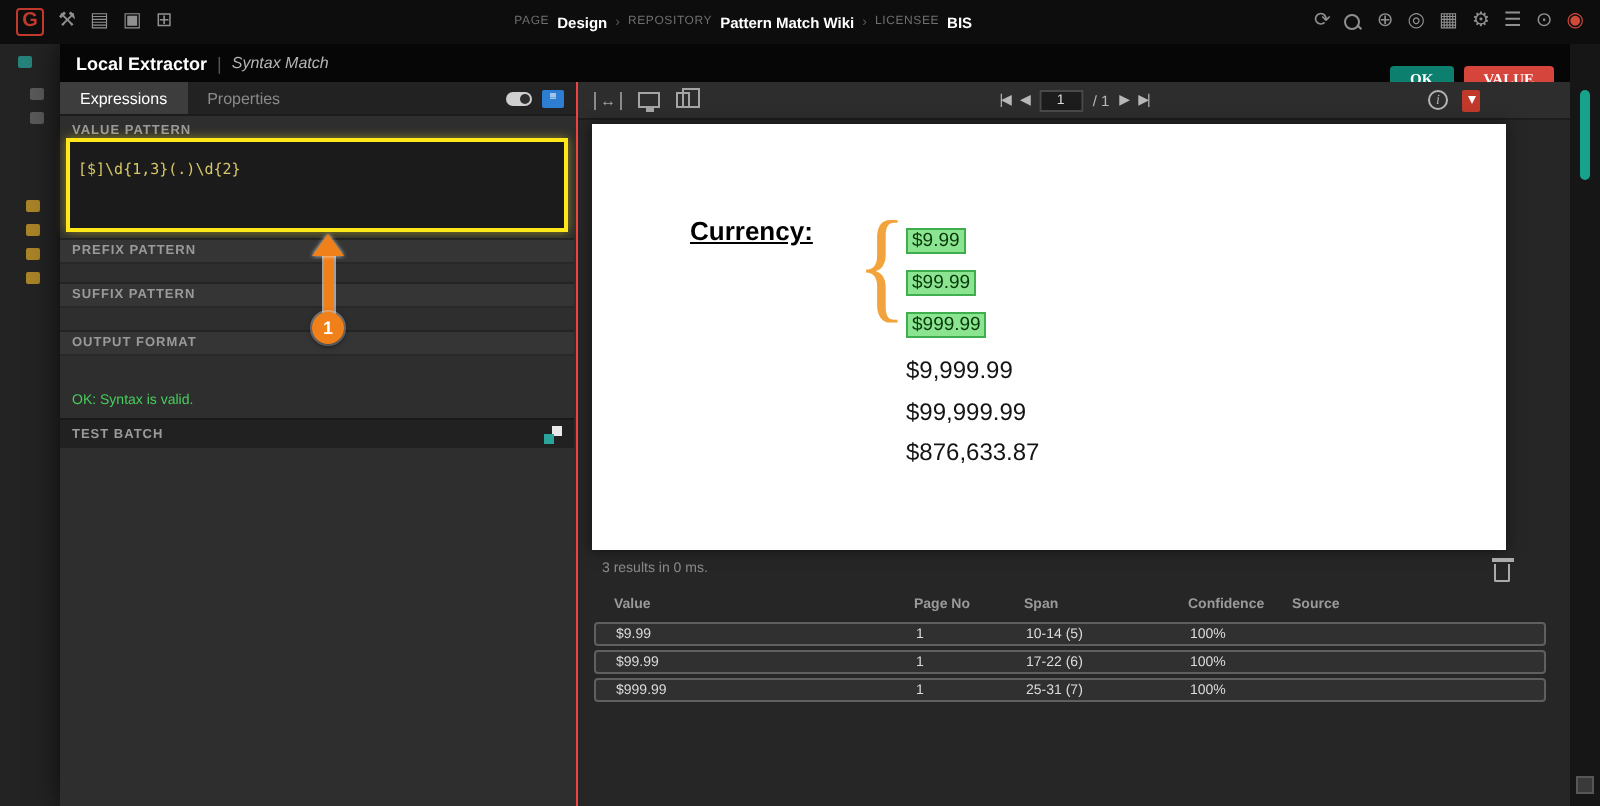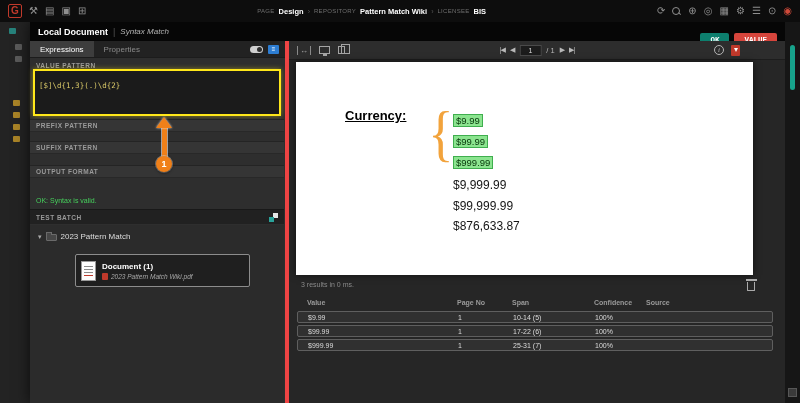--- a/index.html
+++ b/index.html
@@ -32,27 +32,27 @@
 
   
   .dialog { position:absolute; left:30px; top:22px; width:755px; height:381px; background:#2e2e2e;
     z-index:4; box-shadow:0 0 14px rgba(0,0,0,.7); display:flex; flex-direction:column; }
   .dialog-header { height:19px; background:#060606; display:flex; align-items:center; padding:0 8px; flex:0 0 19px; }
   .dlg-title { color:#fff; font-size:9px; font-weight:bold; }
   .dlg-sep { color:#555; margin:0 5px; font-size:9px; }
   .dlg-subtitle { color:#b5b5b5; font-size:8px; font-style:italic; }
   .dlg-actions { margin-left:auto; display:flex; gap:5px; }
   .btn { border:none; font-size:7.5px; font-weight:bold; padding:2.5px 10px; border-radius:2px;
-    color:#fff; font-family:Liberation Mono, monospace; cursor:pointer;margin-top:16px; }
+    color:#fff; font-family:Liberation Serif, serif; cursor:pointer;margin-top:16px; }
   .btn-ok { background:#0d7f6e; }
   .btn-cancel { background:#d6453c; }
   .dialog-body { flex:1; display:flex; min-height:0; }
 
   
-  .left-panel { width:259px; flex:0 0 259px; background:#2e2e2e; position:relative; border-right:4px solid #ef4444; }
+  .left-panel { width:259px; flex:0 0 259px; background:#2e2e2e; position:relative; border-right:1px solid #ef4444; }
   .tabs { height:17px; background:#222; display:flex; align-items:stretch; border-bottom:1px solid #1c1c1c; }
   .tab { padding:0 10px; font-size:8px; display:flex; align-items:center; color:#8a8a8a; cursor:pointer; }
   .tab.active { background:#3d3d3d; color:#fff; }
   .tab-icons { margin-left:auto; display:flex; align-items:center; gap:5px; padding-right:6px; }
   .switch-icon { width:13px; height:7px; border-radius:4px; background:#cfcfcf; position:relative; }
   .switch-icon::after { content:""; position:absolute; right:1px; top:1px; width:5px; height:5px;
     border-radius:50%; background:#2e2e2e; }
   .blue-chip { width:11px; height:9px; background:#2d7dd2; border-radius:1px; color:#fff;
     font-size:6px; line-height:9px; text-align:center; }
   .blue-chip::after { content:"≡"; }
@@ -202,21 +202,21 @@
     <span class="bgt gray" style="left:15px; top:22px"></span>
     <span class="bgt gray" style="left:15px; top:34px"></span>
     <span class="bgt yellow" style="left:13px; top:78px"></span>
     <span class="bgt yellow" style="left:13px; top:90px"></span>
     <span class="bgt yellow" style="left:13px; top:102px"></span>
     <span class="bgt yellow" style="left:13px; top:114px"></span>
   </div>
 
   <div class="dialog">
     <div class="dialog-header">
-      <span class="dlg-title">Local Document</span>
+      <span class="dlg-title">Local Extractor</span>
       <span class="dlg-sep">|</span>
       <span class="dlg-subtitle">Syntax Match</span>
       <div class="dlg-actions">
         <button class="btn btn-ok">OK</button>
         <button class="btn btn-cancel">VALUE</button>
       </div>
     </div>
 
     <div class="dialog-body">
 
@@ -245,37 +245,20 @@
           <div class="badge">1</div>
         </div>
 
         <span class="status-ok">OK: Syntax is valid.</span>
 
         <div class="test-batch-bar">
           <span>TEST BATCH</span>
           <span class="batch-icon"></span>
         </div>
 
-        <div class="tree">
-          <div class="folder-row">
-            <span class="caret">▾</span>
-            <span class="folder-icon"></span>
-            <span>2023 Pattern Match</span>
-          </div>
-          <div class="doc-item">
-            <span class="docpage-icon"></span>
-            <div class="doc-meta">
-              <span class="doc-title">Document (1)</span>
-              <span class="doc-file">
-                <span class="pdf-mini"></span>
-                <span>2023 Pattern Match Wiki.pdf</span>
-              </span>
-            </div>
-          </div>
-        </div>
       </div>
 
       <div class="right-panel">
         <div class="viewer-toolbar">
           <div class="vt-left">
             <span class="fitw">↔</span>
             <span class="monitor-icon"></span>
             <span class="pages-icon"></span>
           </div>
           <div class="pager">

